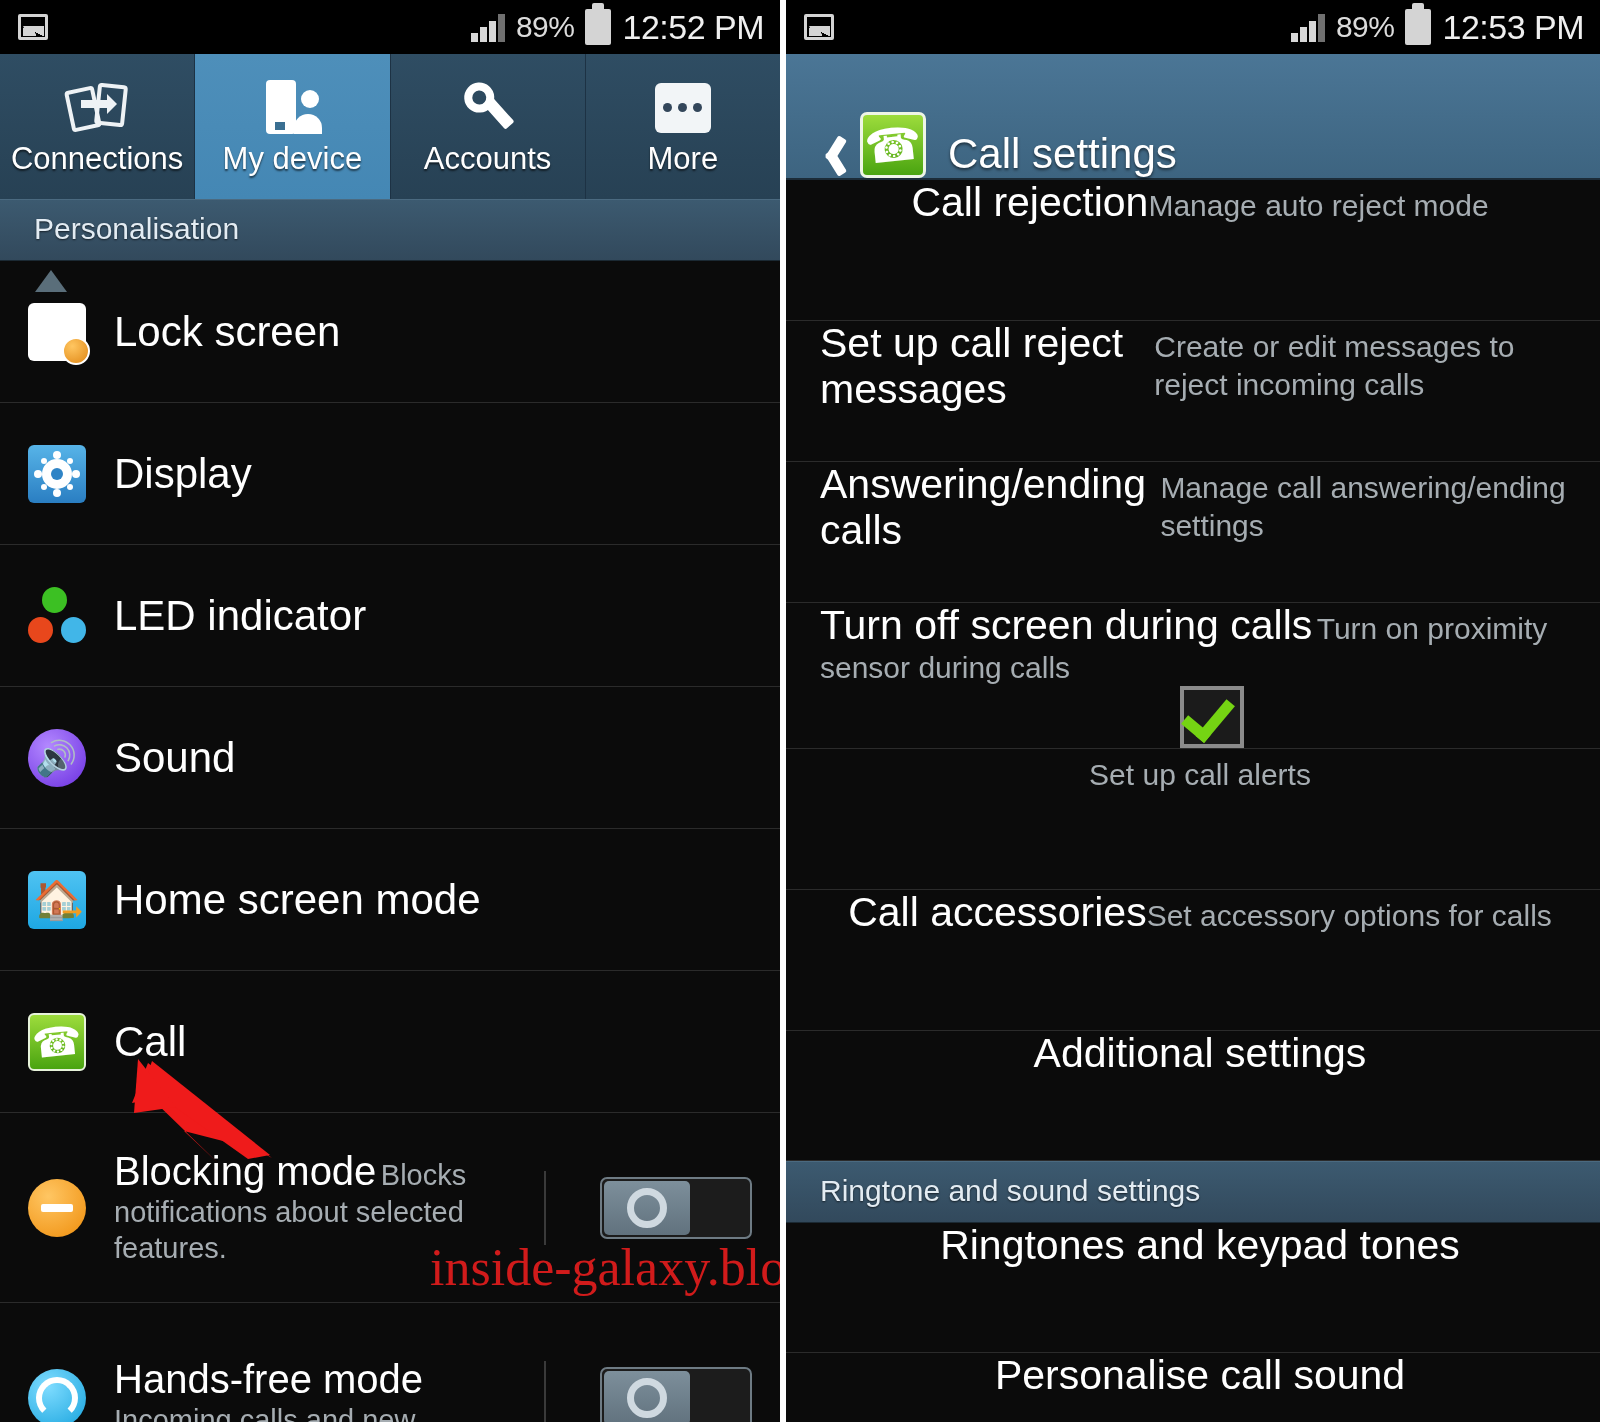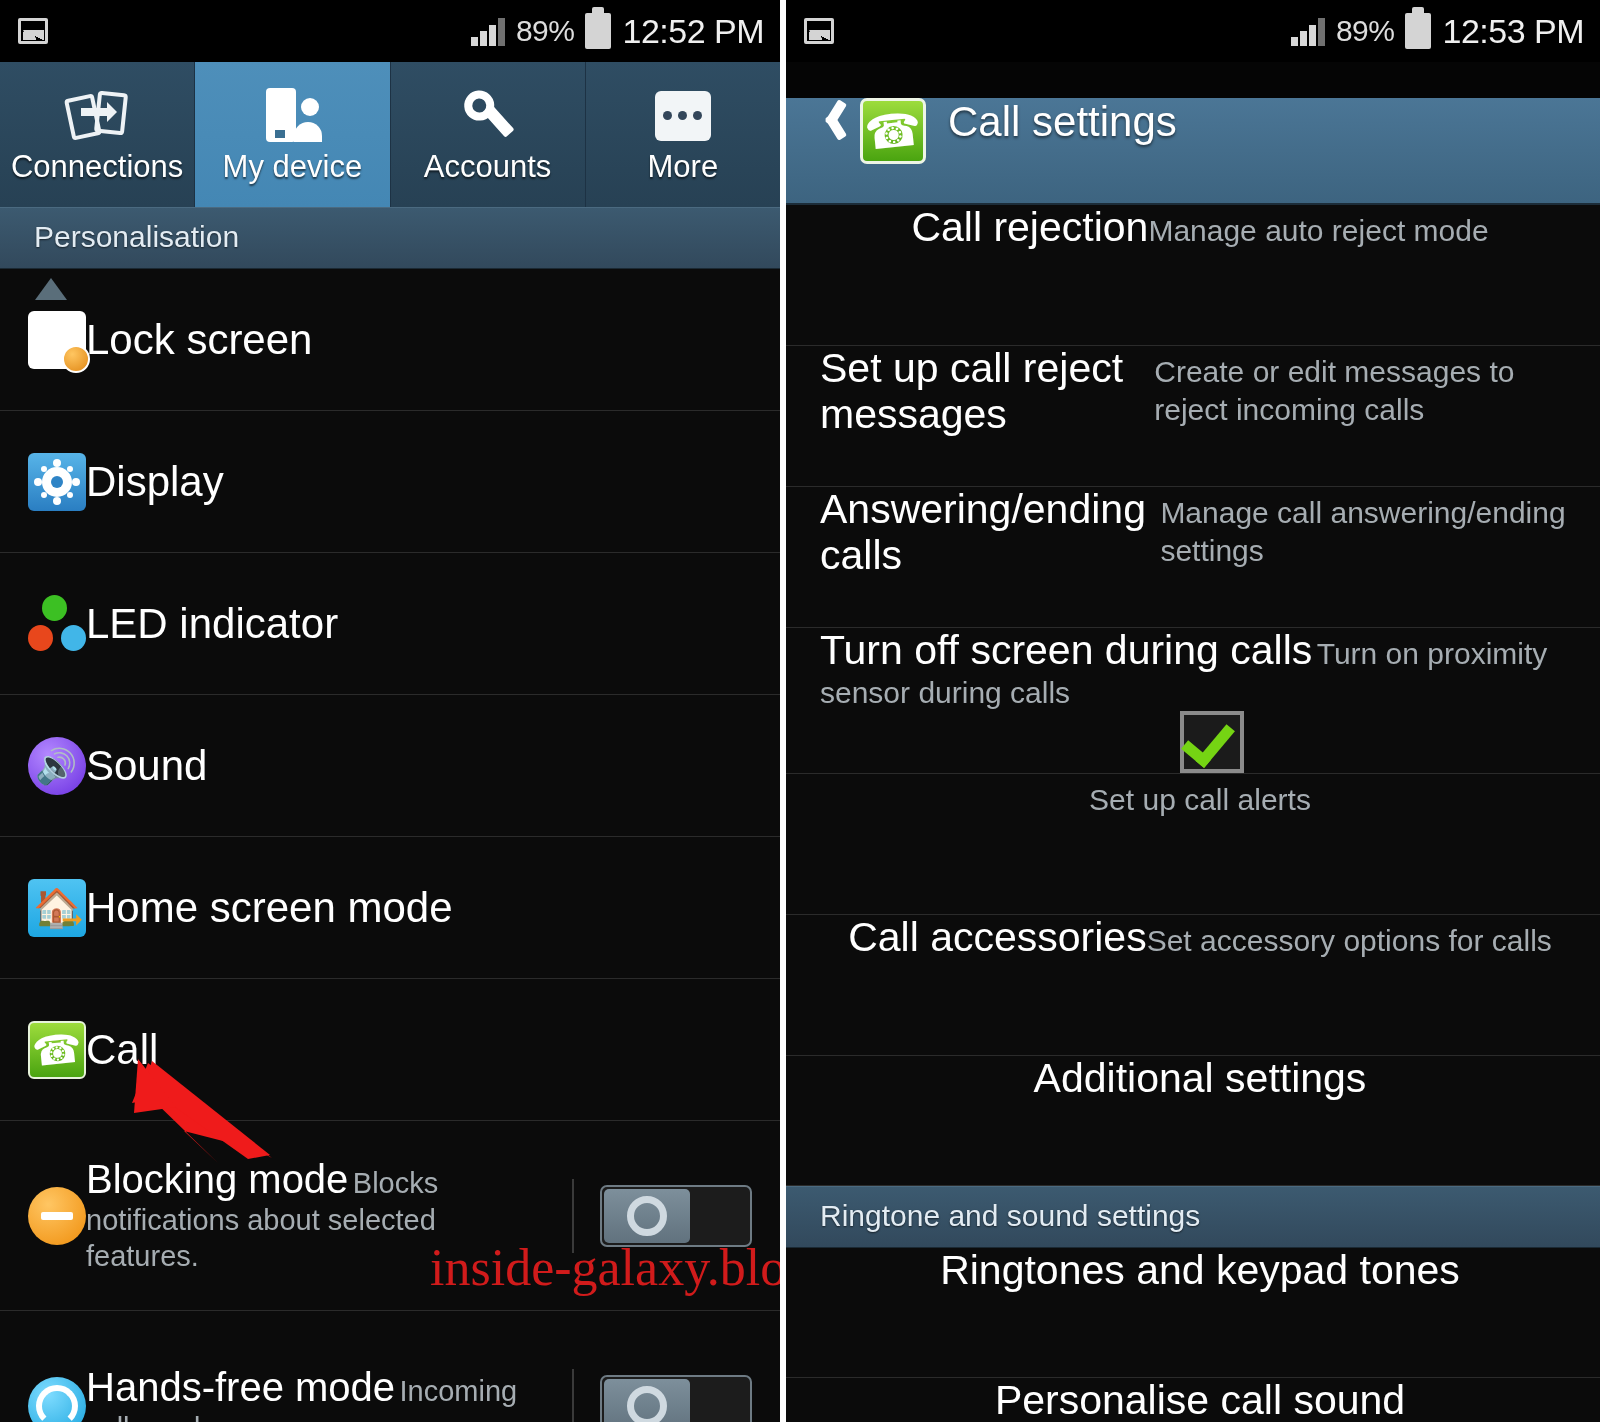--- a/index.html
+++ b/index.html
@@ -12,21 +12,21 @@
   .screens { display: flex; width: 1600px; height: 1422px; }
 
   
   .panel { position: relative; height: 1422px; background: #050505; overflow: hidden; }
   .panel.left  { width: 780px; }
   .panel.gap   { width: 6px; background: #ffffff; height: 1422px; }
   .panel.right { width: 814px; }
 
   
   .statusbar {
-    height: 62px; background: #000; display: flex; align-items: center;
+    height: 54px; background: #000; display: flex; align-items: center;
     padding: 0 16px 0 18px; color: #e8e8e8; position: relative;
   }
   .sb-pic {
     width: 30px; height: 26px; border: 3px solid #d4d4d4; border-radius: 2px;
     position: relative; overflow: hidden; background: #000;
   }
   .sb-pic::after {
     content: ""; position: absolute; left: 2px; right: 1px; bottom: 1px; height: 10px;
     background:
       radial-gradient(circle at 18% 100%, #d4d4d4 0 45%, transparent 46%),
@@ -104,24 +104,23 @@
     position: absolute; left: 24px; top: 24px; width: 12px; height: 34px;
     background: #fff; transform: rotate(-38deg); transform-origin: top left; border-radius: 2px;
   }
 
   .ic-more { width: 56px; height: 50px; background: #f2f5f7; border-radius: 6px;
     display: flex; align-items: center; justify-content: center; gap: 6px; }
   .ic-more i { width: 9px; height: 9px; border-radius: 50%; background: #33465a; display: block; }
 
   
   .actionbar {
-    height: 107px; background: linear-gradient(#4b7696, #3d6480);
-    display: flex; align-items: flex-start; padding-left: 26px; gap: 22px;
+    height: 126px; background: linear-gradient(#4b7696, #3d6480);
+    display: flex; align-items: flex-end; padding-left: 26px; gap: 22px;
     border-bottom: 2px solid #1c2c38;
-    margin-top: 36px;
   }
   .back-chevron {
     width: 26px; height: 44px; position: relative; flex: 0 0 auto; cursor: pointer;
   }
   .back-chevron::before, .back-chevron::after {
     content: ""; position: absolute; left: 12px; width: 10px; height: 26px;
     background: #fff; border-radius: 2px;
   }
   .back-chevron::before { top: 0; transform: rotate(32deg); transform-origin: bottom center; }
   .back-chevron::after  { bottom: 0; transform: rotate(-32deg); transform-origin: top center; }
@@ -152,21 +151,21 @@
   .row {
     position: relative; display: flex; align-items: center;
     border-bottom: 1px solid #2b2b2b; background: #0b0b0b;
     padding: 0 28px 0 24px;
   }
   .row-text { flex: 1 1 auto; min-width: 0; }
   .row-title { color: #ffffff; font-size: 40px; line-height: 1.12; }
   .row-sub   { color: #a6adb2; font-size: 29px; line-height: 1.25; margin-top: 7px; }
 
   
-  .lrow { height: 142px; padding-left: 28px; }
+  .lrow { height: 142px; gap: 28px; padding-left: 28px; }
   .lrow .row-title { font-size: 42px; }
   .lrow-tall { height: 190px; align-items: center; }
   .lrow-tall .row-title { font-size: 40px; }
 
   .app-icon { width: 58px; height: 58px; flex: 0 0 auto; border-radius: 6px; position: relative; }
 
   .ic-lock { background: #ffffff; padding: 3px; }
   .ic-lock .img {
     width: 100%; height: 100%; border-radius: 2px;
     background: linear-gradient(#46b7e0 0 46%, #7fd3ef 46% 58%, #8ac03f 58% 100%);

